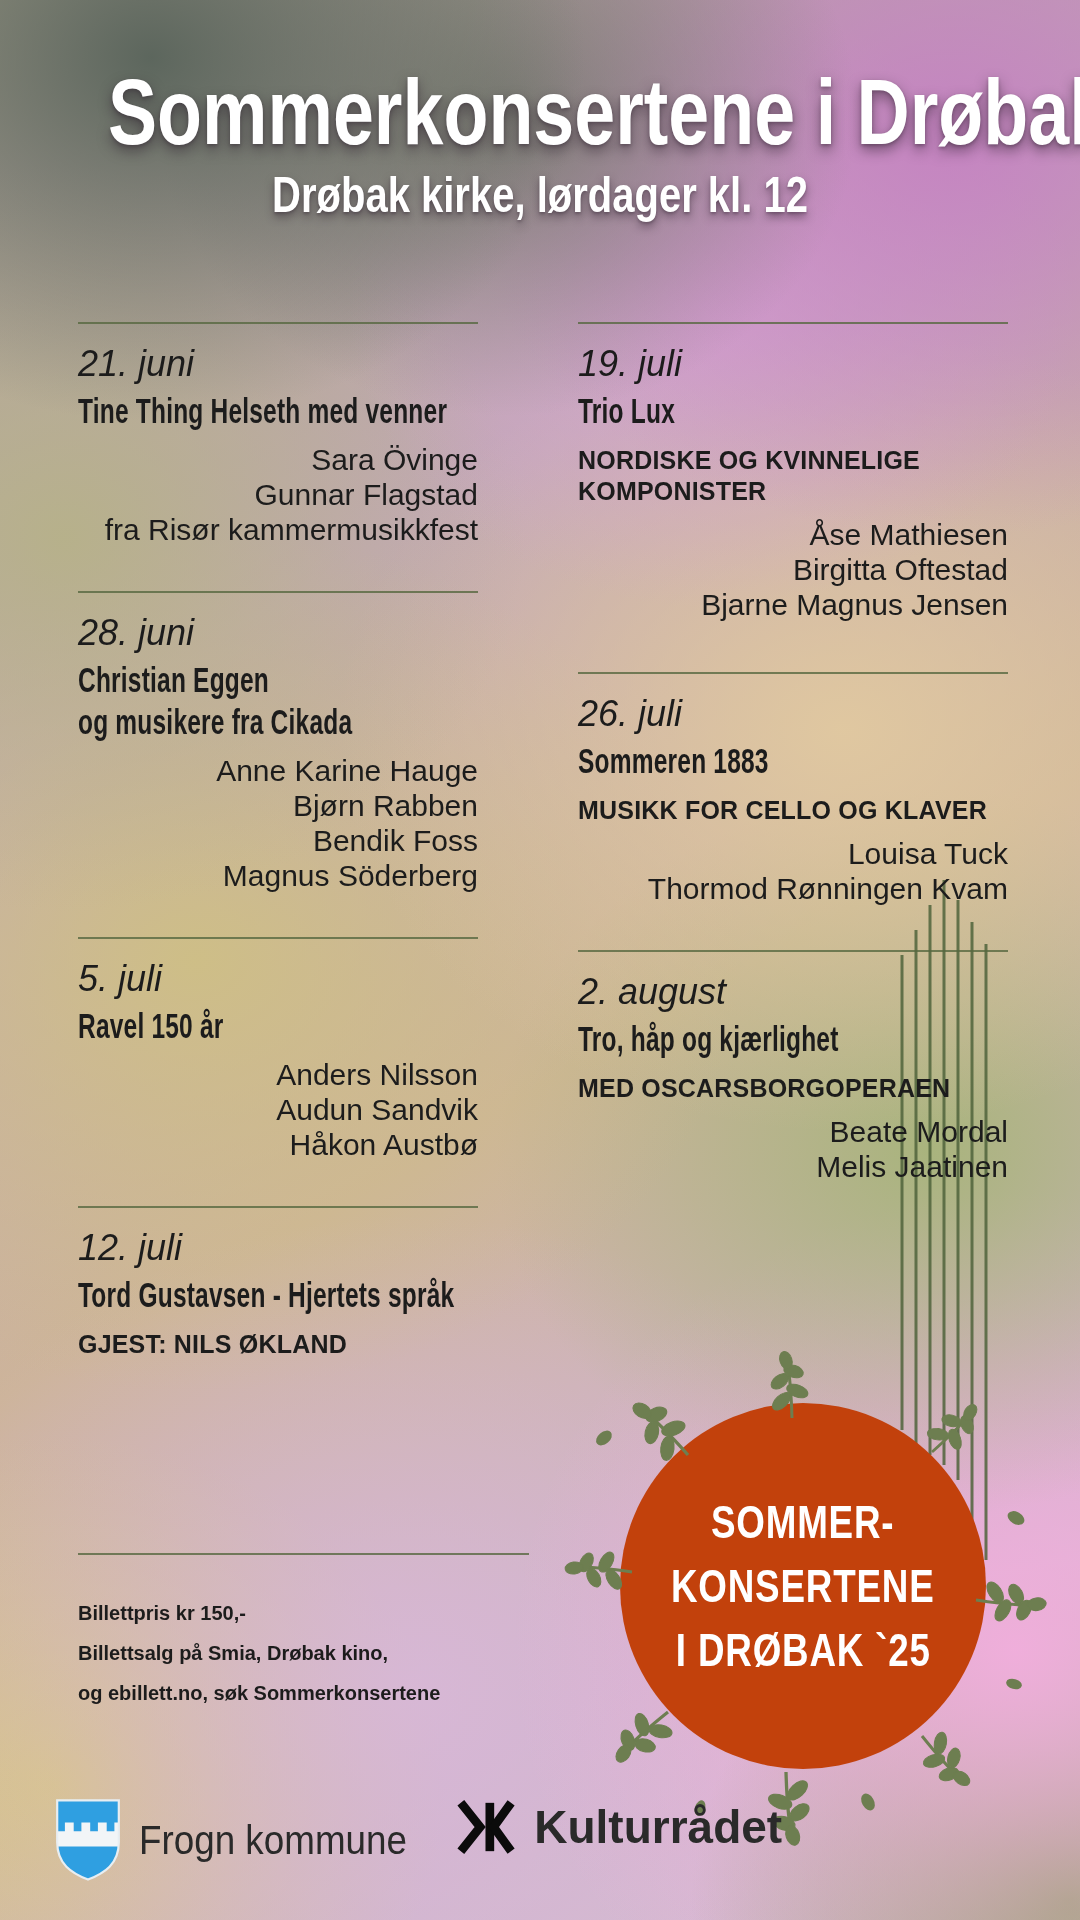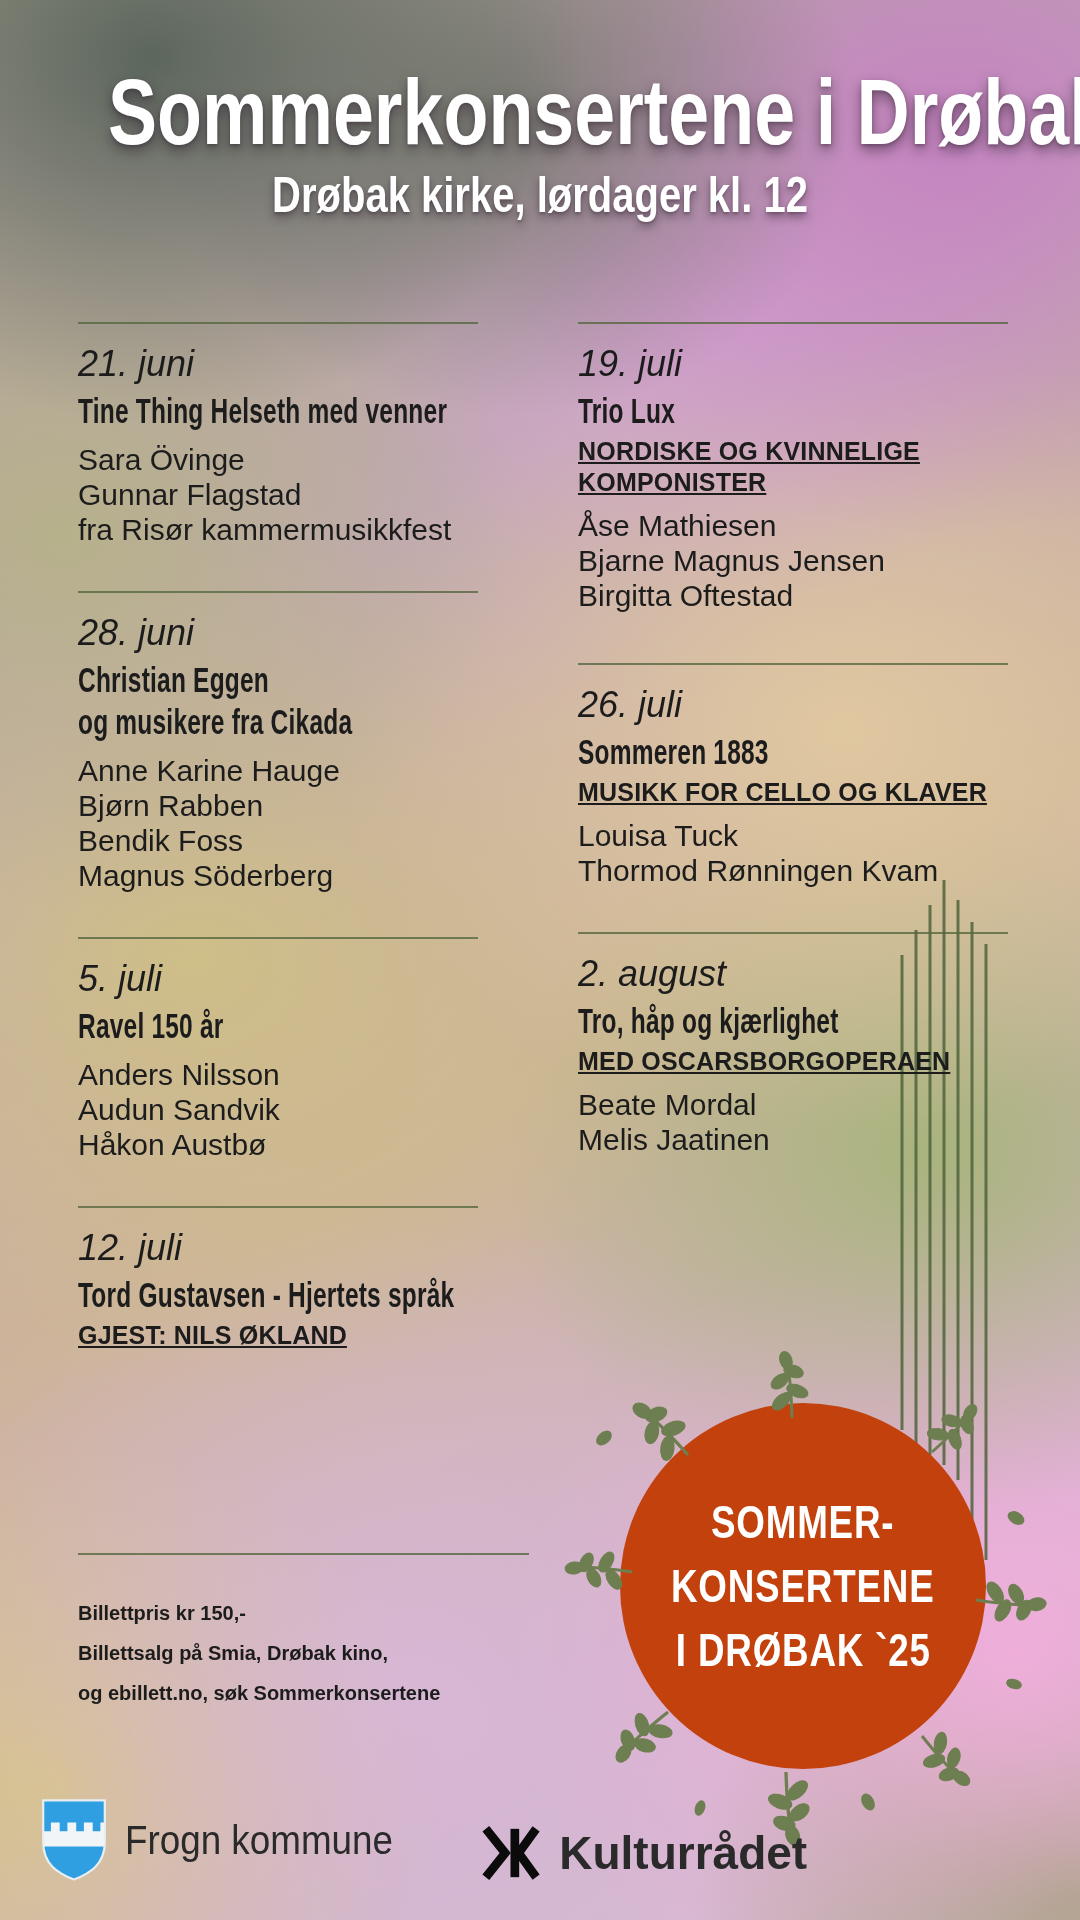--- a/index.html
+++ b/index.html
@@ -32,33 +32,33 @@
   .col{position:absolute;top:322px;}
   .col-left{left:78px;width:400px;}
   .col-right{left:578px;width:430px;}
   .rule{border:0;border-top:2px solid rgba(86,104,64,.8);margin:0;width:100%;}
   .block{margin-bottom:44px;}
   .block.mb50{margin-bottom:50px;}
   .cdate{font-size:36px;line-height:40px;margin:20px 0 6px;font-style:italic;}
   .ctitle{font-size:35px;line-height:42px;font-weight:bold;white-space:nowrap;
     transform:scaleX(.7);transform-origin:0 50%;letter-spacing:.3px;}
   .ctitle+.ctitle{margin-top:0;}
-  .ccaption{font-size:25px;line-height:31px;font-weight:bold;margin-top:4px;letter-spacing:.2px;text-decoration:underline;}
-  .performers{margin-top:10px;}
+  .ccaption{font-size:25px;line-height:31px;font-weight:bold;margin-top:13px;letter-spacing:.2px;}
+  .performers{margin-top:10px;text-align:right;}
   .performers p{margin:0;font-size:30px;line-height:35px;}
   .tickets{position:absolute;left:78px;top:1553px;width:560px;}
   .tickets .rule{width:451px;}
   .ticket-lines{margin-top:38px;font-weight:bold;font-size:20px;line-height:40px;}
   .ticket-lines p{margin:0;white-space:nowrap;}
   .decor{position:absolute;inset:0;pointer-events:none;}
   .badge{position:absolute;left:620px;top:1403px;width:366px;height:366px;border-radius:50%;
     background:#c2410c;display:flex;flex-direction:column;align-items:center;justify-content:center;}
   .badge-line{font-size:46px;line-height:64px;font-weight:bold;color:#fff;white-space:nowrap;
     letter-spacing:1px;transform:scaleX(.8);}
-  .sponsors{position:absolute;left:41px;top:1798px;display:flex;align-items:flex-end;gap:63px;}
+  .sponsors{position:absolute;left:55px;top:1798px;display:flex;align-items:flex-start;gap:24px;}
   .sponsor{display:flex;align-items:center;gap:18px;}
   .sponsor-label{font-size:40px;color:#2a2a2a;white-space:nowrap;transform:scaleX(.92);
     transform-origin:0 50%;}
   .sponsor-label.bold{font-weight:bold;transform:none;font-size:46px;}
 </style>
 </head>
 <body>
 
 <div class="page">
   <div class="bg"></div>
@@ -120,22 +120,22 @@
   </div>
 
   <div class="col col-right">
     <div class="block mb50">
       <hr class="rule">
       <div class="cdate">19. juli</div>
       <div class="ctitle">Trio Lux</div>
       <div class="ccaption">NORDISKE OG KVINNELIGE KOMPONISTER</div>
       <div class="performers">
         <p>Åse Mathiesen</p>
+        <p>Birgitta Oftestad</p>
         <p>Bjarne Magnus Jensen</p>
-        <p>Birgitta Oftestad</p>
       </div>
     </div>
     <div class="block">
       <hr class="rule">
       <div class="cdate">26. juli</div>
       <div class="ctitle">Sommeren 1883</div>
       <div class="ccaption">MUSIKK FOR CELLO OG KLAVER</div>
       <div class="performers">
         <p>Louisa Tuck</p>
         <p>Thormod Rønningen Kvam</p>

